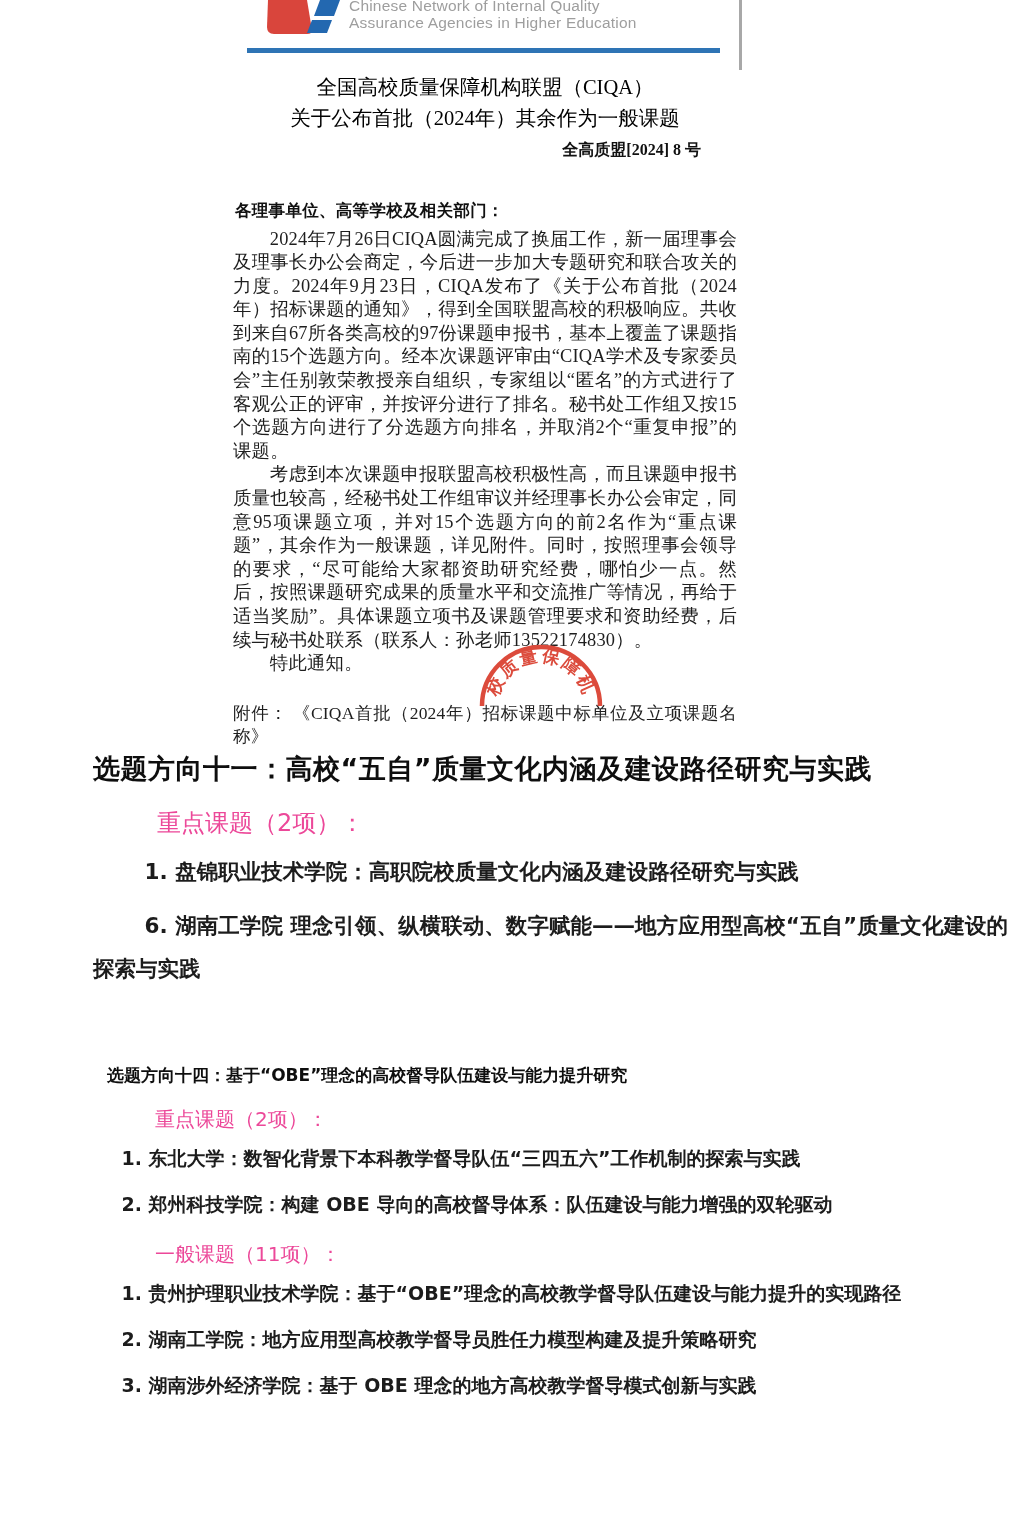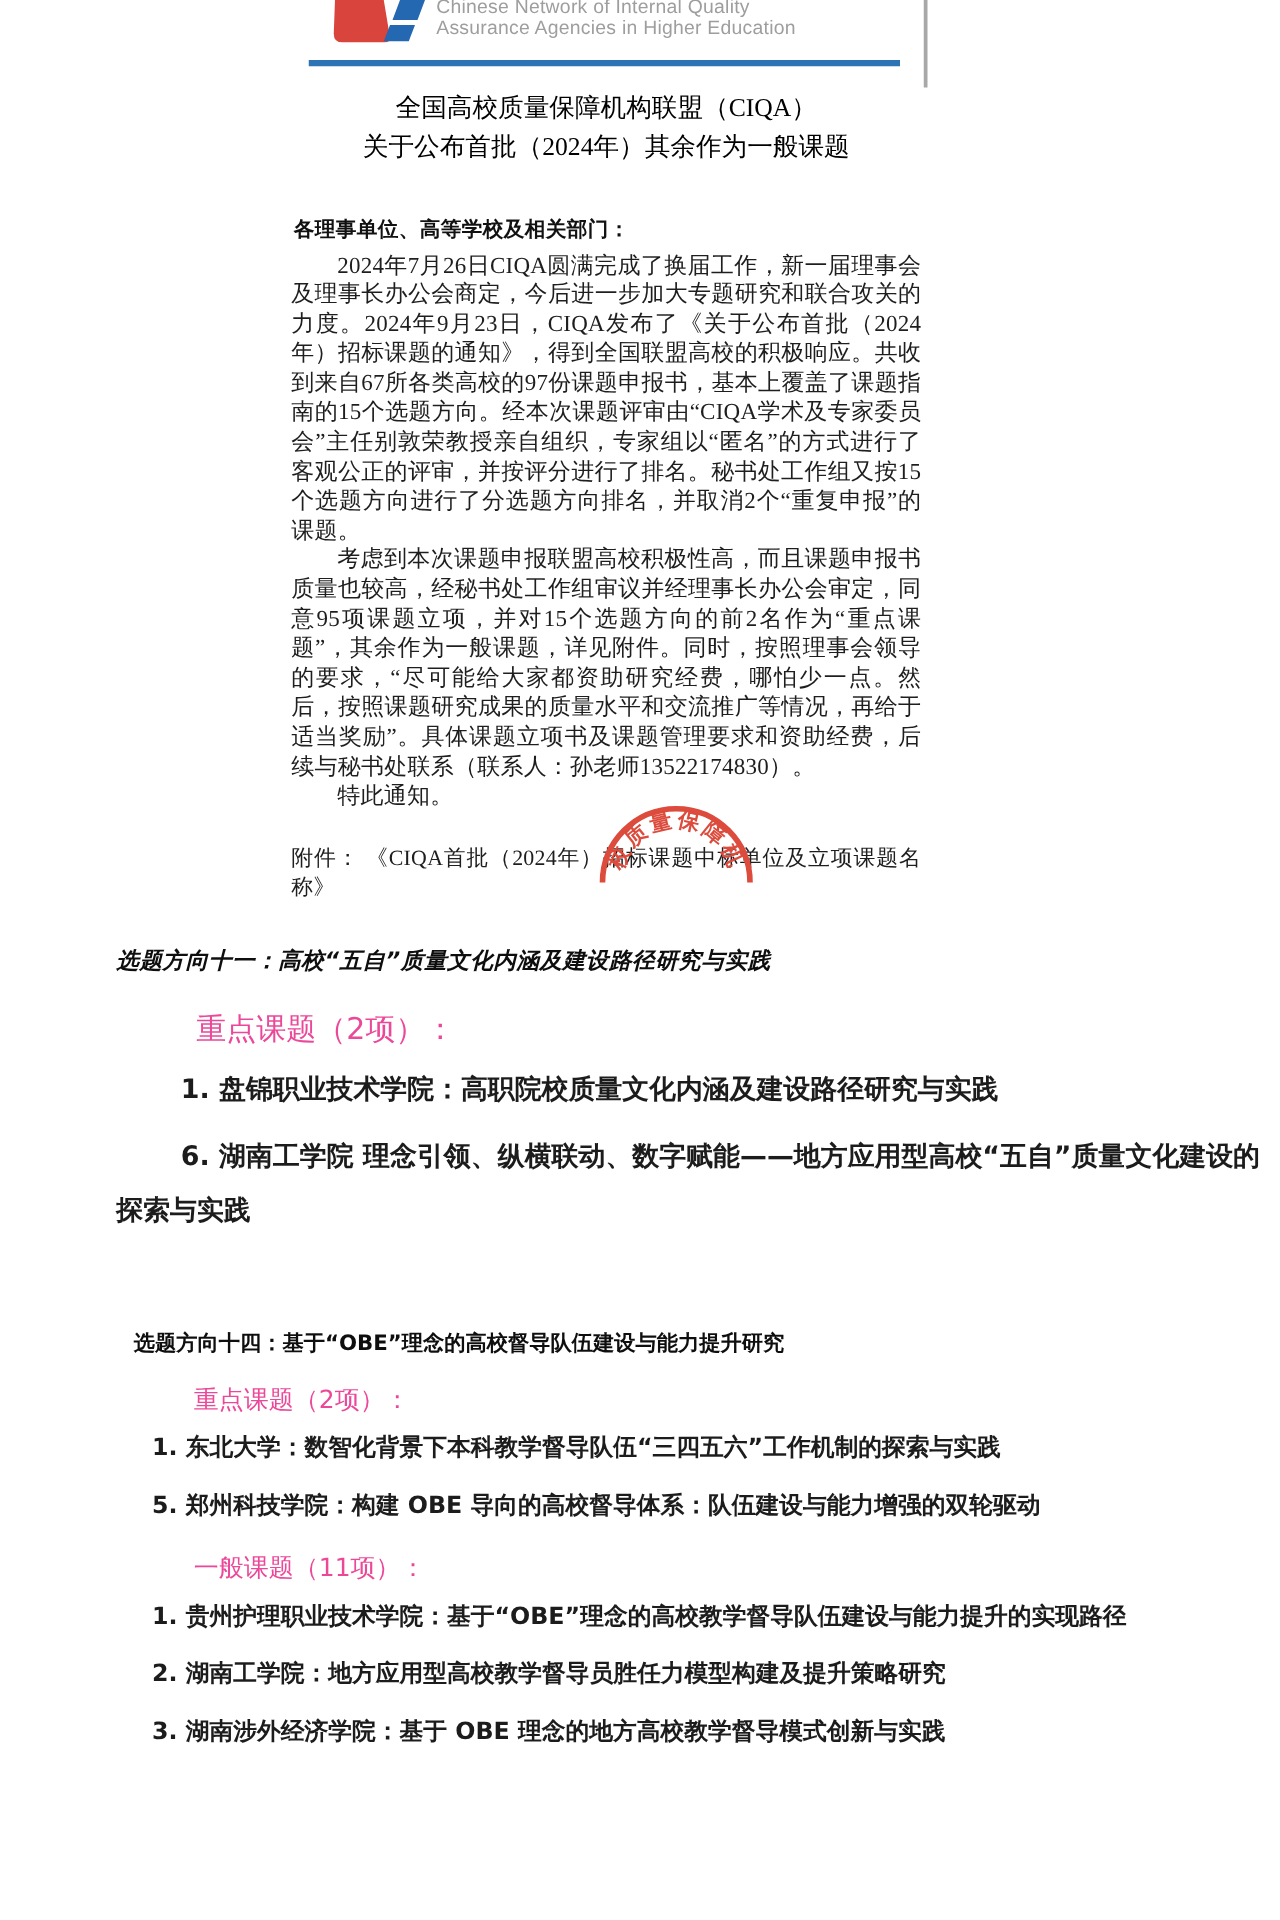--- a/index.html
+++ b/index.html
@@ -31,21 +31,21 @@
   .seal{position:absolute;left:477px;top:642px;width:128px;height:64px;overflow:hidden;pointer-events:none;}
   .seal text{font-family:"DejaVu Sans","Liberation Sans",sans-serif;}
   
   .topics{
     position:absolute;left:93px;top:752px;width:915px;
     font-family:"DejaVu Sans","Liberation Sans",sans-serif;color:#151515;
   }
   .sec-heading{font-weight:700;color:#0e0e0e;}
   .group-label{font-weight:400;color:#ec4899;}
   .topic-item{margin:0;font-weight:600;text-align:justify;color:#1c1c1c;}
-  .sec-lg .sec-heading{font-size:18px;line-height:34px;letter-spacing:.5px;font-style:italic;}
+  .sec-lg .sec-heading{font-size:27px;line-height:34px;letter-spacing:.5px;}
   .sec-lg .group-label{margin:21px 0 0 64px;font-size:24px;line-height:32px;}
   .sec-lg .topic-item{margin-top:11px;font-size:21.5px;line-height:43px;text-indent:2.4em;}
   .sec-sm{margin-top:72px;}
   .sec-sm .sec-heading{font-size:17px;line-height:27px;margin-left:14px;}
   .sec-sm .group-label{margin:17px 0 0 62px;font-size:20px;line-height:26px;}
   .sec-sm .topic-item{margin-top:6px;font-size:19px;line-height:40px;text-indent:1.5em;}
 </style>
 </head>
 <body>
 
@@ -66,20 +66,21 @@
       </div>
     </div>
 
     <div class="rule-blue"></div>
 
     <div class="title">
       <div>全国高校质量保障机构联盟（CIQA）</div>
       <div>关于公布首批（2024年）其余作为一般课题</div>
     </div>
 
+    <div class="doc-no">全高质盟[2024] 8 号</div>
 
     <div class="body-block">
       <div class="salutation">各理事单位、高等学校及相关部门：</div>
       <p class="para">2024年7月26日CIQA圆满完成了换届工作，新一届理事会及理事长办公会商定，今后进一步加大专题研究和联合攻关的力度。2024年9月23日，CIQA发布了《关于公布首批（2024年）招标课题的通知》，得到全国联盟高校的积极响应。共收到来自67所各类高校的97份课题申报书，基本上覆盖了课题指南的15个选题方向。经本次课题评审由“CIQA学术及专家委员会”主任别敦荣教授亲自组织，专家组以“匿名”的方式进行了客观公正的评审，并按评分进行了排名。秘书处工作组又按15个选题方向进行了分选题方向排名，并取消2个“重复申报”的课题。</p>
       <p class="para">考虑到本次课题申报联盟高校积极性高，而且课题申报书质量也较高，经秘书处工作组审议并经理事长办公会审定，同意95项课题立项，并对15个选题方向的前2名作为“重点课题”，其余作为一般课题，详见附件。同时，按照理事会领导的要求，“尽可能给大家都资助研究经费，哪怕少一点。然后，按照课题研究成果的质量水平和交流推广等情况，再给于适当奖励”。具体课题立项书及课题管理要求和资助经费，后续与秘书处联系（联系人：孙老师13522174830）。</p>
       <p class="para">特此通知。</p>
       <p class="para attachment">附件： 《CIQA首批（2024年）招标课题中标单位及立项课题名称》</p>
     </div>
   </div>
 
@@ -99,20 +100,20 @@
       <section class="topic-section sec-lg">
     <div class="sec-heading">选题方向十一：高校“五自”质量文化内涵及建设路径研究与实践</div>
   <div class="group-label">重点课题（2项）：</div>
         <p class="topic-item">1. 盘锦职业技术学院：高职院校质量文化内涵及建设路径研究与实践</p>
         <p class="topic-item">6. 湖南工学院  理念引领、纵横联动、数字赋能——地方应用型高校“五自”质量文化建设的探索与实践</p>
       </section>
       <section class="topic-section sec-sm">
     <div class="sec-heading">选题方向十四：基于“OBE”理念的高校督导队伍建设与能力提升研究</div>
   <div class="group-label">重点课题（2项）：</div>
         <p class="topic-item">1. 东北大学：数智化背景下本科教学督导队伍“三四五六”工作机制的探索与实践</p>
-        <p class="topic-item">5. 郑州科技学院：构建 OBE 导向的高校督导体系：队伍建设与能力增强的双轮驱动</p>
+        <p class="topic-item">2. 郑州科技学院：构建 OBE 导向的高校督导体系：队伍建设与能力增强的双轮驱动</p>
         <div class="group-label">一般课题（11项）：</div>
         <p class="topic-item">1. 贵州护理职业技术学院：基于“OBE”理念的高校教学督导队伍建设与能力提升的实现路径</p>
         <p class="topic-item">2. 湖南工学院：地方应用型高校教学督导员胜任力模型构建及提升策略研究</p>
         <p class="topic-item">3. 湖南涉外经济学院：基于 OBE 理念的地方高校教学督导模式创新与实践</p>
       </section>
     </div>
 </div>
 
 </body></html>

